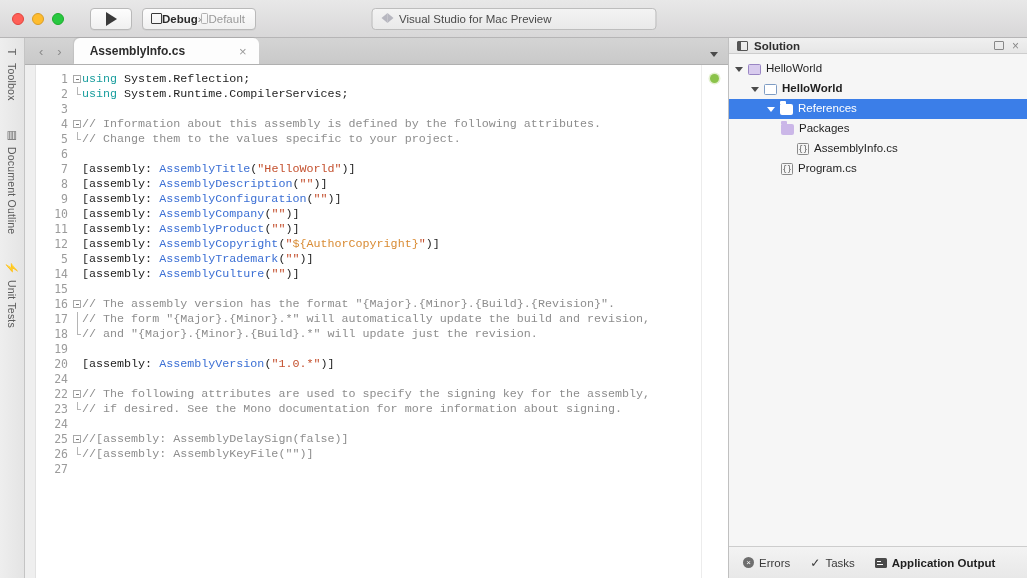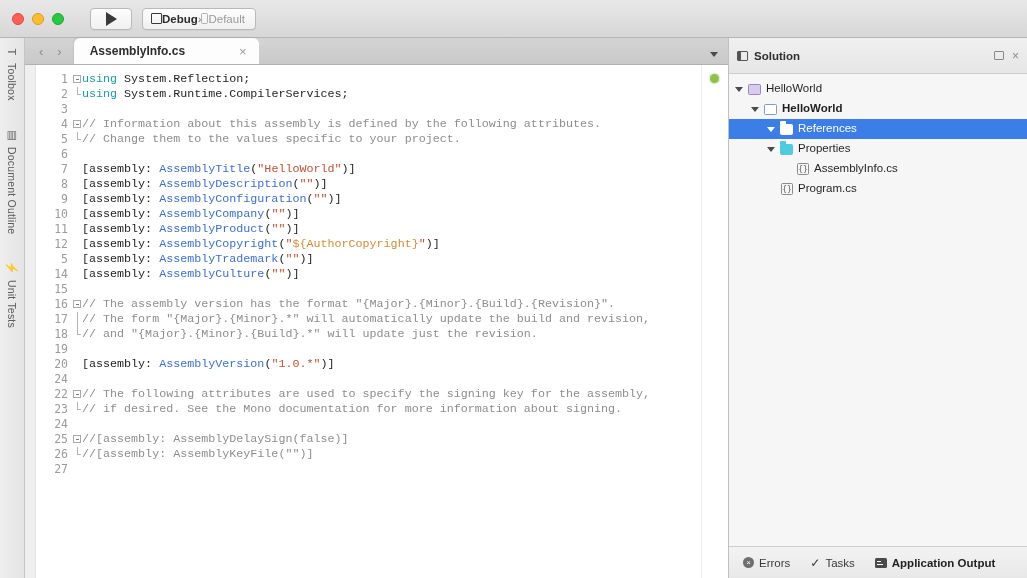--- a/index.html
+++ b/index.html
@@ -145,21 +145,21 @@
     position:absolute;right:9px;top:9px;width:9px;height:9px;border-radius:50%;
     background:#8bc34a;box-shadow:0 0 0 1.5px #e3f0cf;
   }
   .right-margin{position:absolute;right:0;top:0;bottom:0;width:27px;
                 background:#fff;border-left:1px solid #ececec;}
 
   
   .pad{width:299px;background:#f6f6f6;border-left:1px solid #c0c0c0;
        display:flex;flex-direction:column;flex:none;}
   .pad-head{
-    height:36px;background:linear-gradient(to bottom,#f0f0f0,#e6e6e6);
+    height:16px;background:linear-gradient(to bottom,#f0f0f0,#e6e6e6);
     border-bottom:1px solid #cdcdcd;display:flex;align-items:center;
     padding:0 8px;gap:6px;font-size:11.5px;font-weight:bold;color:#2e2e2e;justify-content:center;
   }
   .pad-ic{width:11px;height:10px;border:1.4px solid #555;border-radius:1px;
           background:linear-gradient(to right,#555 0 3px,transparent 3px);}
   .pad-actions{margin-left:auto;display:flex;gap:8px;align-items:center;}
   .pin-ic{width:10px;height:9px;border:1.3px solid #888;border-radius:1px;}
   .cls-ic{font-size:12px;color:#888;font-weight:normal;line-height:1;}
 
   .tree{flex:1;padding-top:5px;font-size:11.5px;color:#1f1f1f;overflow:hidden;}
@@ -219,20 +219,24 @@
   </div>
 
   <div class="tb-btn config-btn">
     <div class="sq-icon"></div>
     <span class="cfg-name">Debug</span>
     <span class="cfg-sep">›</span>
     <div class="dev-icon"></div>
     <span class="dev-name">Default</span>
   </div>
 
+  <div class="status-center">
+    <div class="vs-logo"></div>
+    <span>Visual Studio for Mac Preview</span>
+  </div>
 
 </div>
 
 <div class="body">
 
   <div class="rail">
     <div class="rail-item">
       <span class="rail-gl">T</span>
       <span>Toolbox</span>
     </div>
@@ -317,23 +321,23 @@
           <div class="arrow"></div>
           <div class="ic ic-proj"></div>
           <span class="tlabel bold">HelloWorld</span>
         </div>
         <div class="trow sel" style="padding-left: 38px; text-align: center;">
           <div class="arrow"></div>
           <div class="ic ic-folder ic-ref"></div>
           <span class="tlabel">References</span>
         </div>
         <div class="trow" style="padding-left: 38px;">
-          <div class="arrow"></div>
-          <div class="ic ic-folder ic-props"></div>
-          <span class="tlabel">Properties</span>
+          <div class="arrow-sp"></div>
+          <div class="ic ic-folder ic-pkg"></div>
+          <span class="tlabel">Packages</span>
         </div>
         <div class="trow" style="padding-left: 54px;">
           <div class="arrow-sp"></div>
           <div class="ic-cs">{}</div>
           <span class="tlabel">AssemblyInfo.cs</span>
         </div>
         <div class="trow" style="padding-left: 38px;">
           <div class="arrow-sp"></div>
           <div class="ic-cs">{}</div>
           <span class="tlabel">Program.cs</span>

